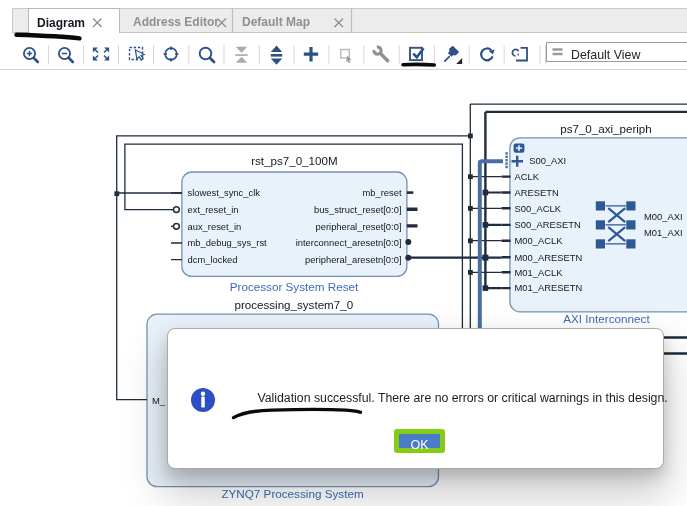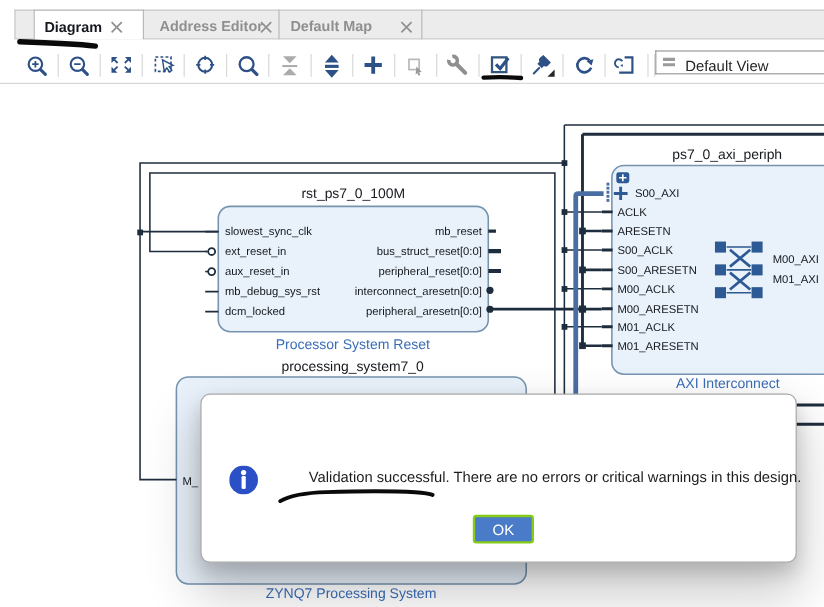--- a/index.html
+++ b/index.html
@@ -9,21 +9,21 @@
 #tab1{left:28px;width:92px;background:#fff;border:1px solid #b9b9b9;border-bottom:none;color:#15181f;}
 .tablbl{position:absolute;top:7px;}
 #toolbar{position:absolute;left:0;top:33px;width:687px;height:37px;background:#fff;border-bottom:1px solid #d6d6d6;}
 #combo{position:absolute;left:546px;top:9px;width:141px;height:20px;border:1px solid #9b9b9b;border-right:none;background:#fff;}
 #combo .txt{position:absolute;left:24px;top:5px;font-size:12.4px;color:#262626;}
 #dlg{position:absolute;left:167px;top:328px;width:497px;height:141px;background:#fff;border:1px solid #a9a9a9;border-radius:8px;box-shadow:0 8px 14px rgba(0,0,0,0.15),0 22px 42px 5px rgba(0,0,0,0.20);}
 #dlgtitle{position:absolute;left:0;top:0;width:100%;height:30px;background:linear-gradient(#fdfdfd,#ebebeb);border-bottom:1px solid #dadada;border-radius:8px 8px 0 0;}
 #dlgtitle .t{position:absolute;left:30px;top:6px;font-size:11.8px;color:#585858;}
 #infoicon{position:absolute;left:22.6px;top:58.8px;width:24px;height:24px;}
 #msg{position:absolute;left:65.4px;top:62.3px;font-size:12.3px;color:#1d1d1d;white-space:nowrap;margin-left:24px;}
-#okbtn{position:absolute;left:226px;top:100px;width:51px;height:24px;background:#4a7bc8;border:2px solid #84cc16;border-radius:3px;color:#fff;font-size:12.5px;text-align:center;line-height:22px;}
+#okbtn{position:absolute;left:226px;top:100px;width:51px;height:24px;background:#4a7bc8;border:5px solid #84cc16;border-radius:3px;color:#fff;font-size:12.5px;text-align:center;line-height:22px;}
 svg{position:absolute;left:0;top:0;}
 #anno{z-index:60;pointer-events:none;}
 </style></head>
 <body>
 <div id="tabbar">
  <div id="tabgray"></div>
  <div class="tab" id="tab1">
       <span class="tablbl" style="left:8px;">Diagram</span>
     </div>
  <div class="tab" style="left:111px;">

